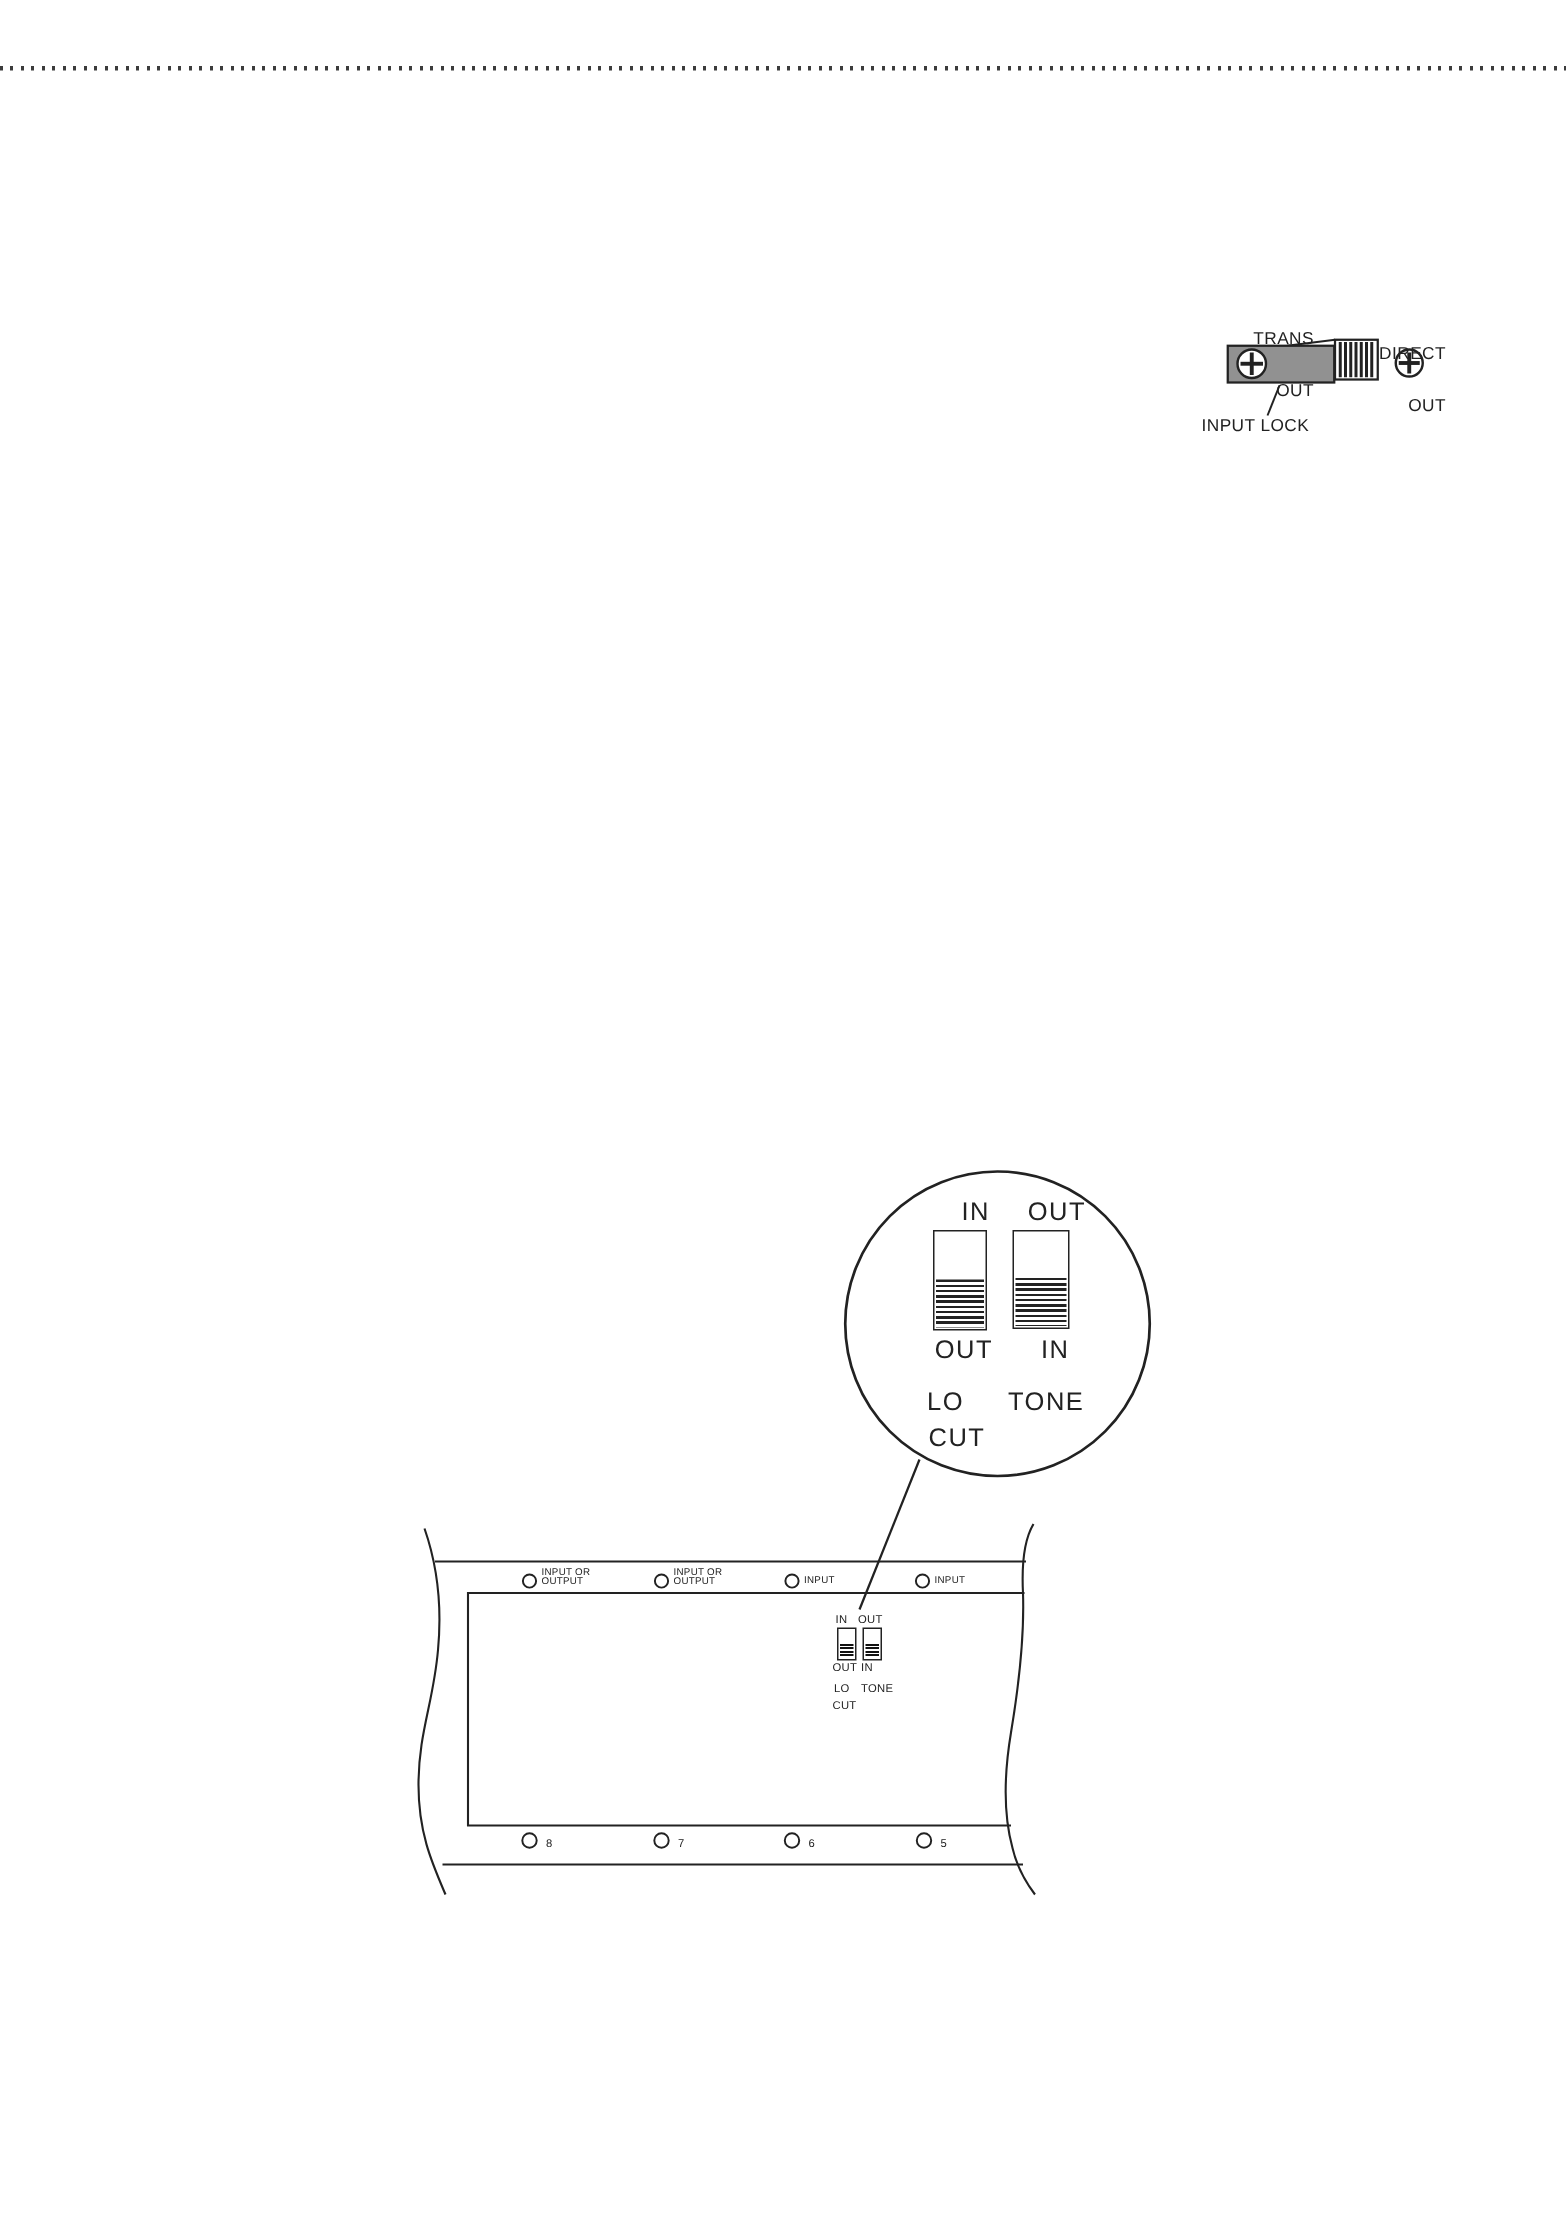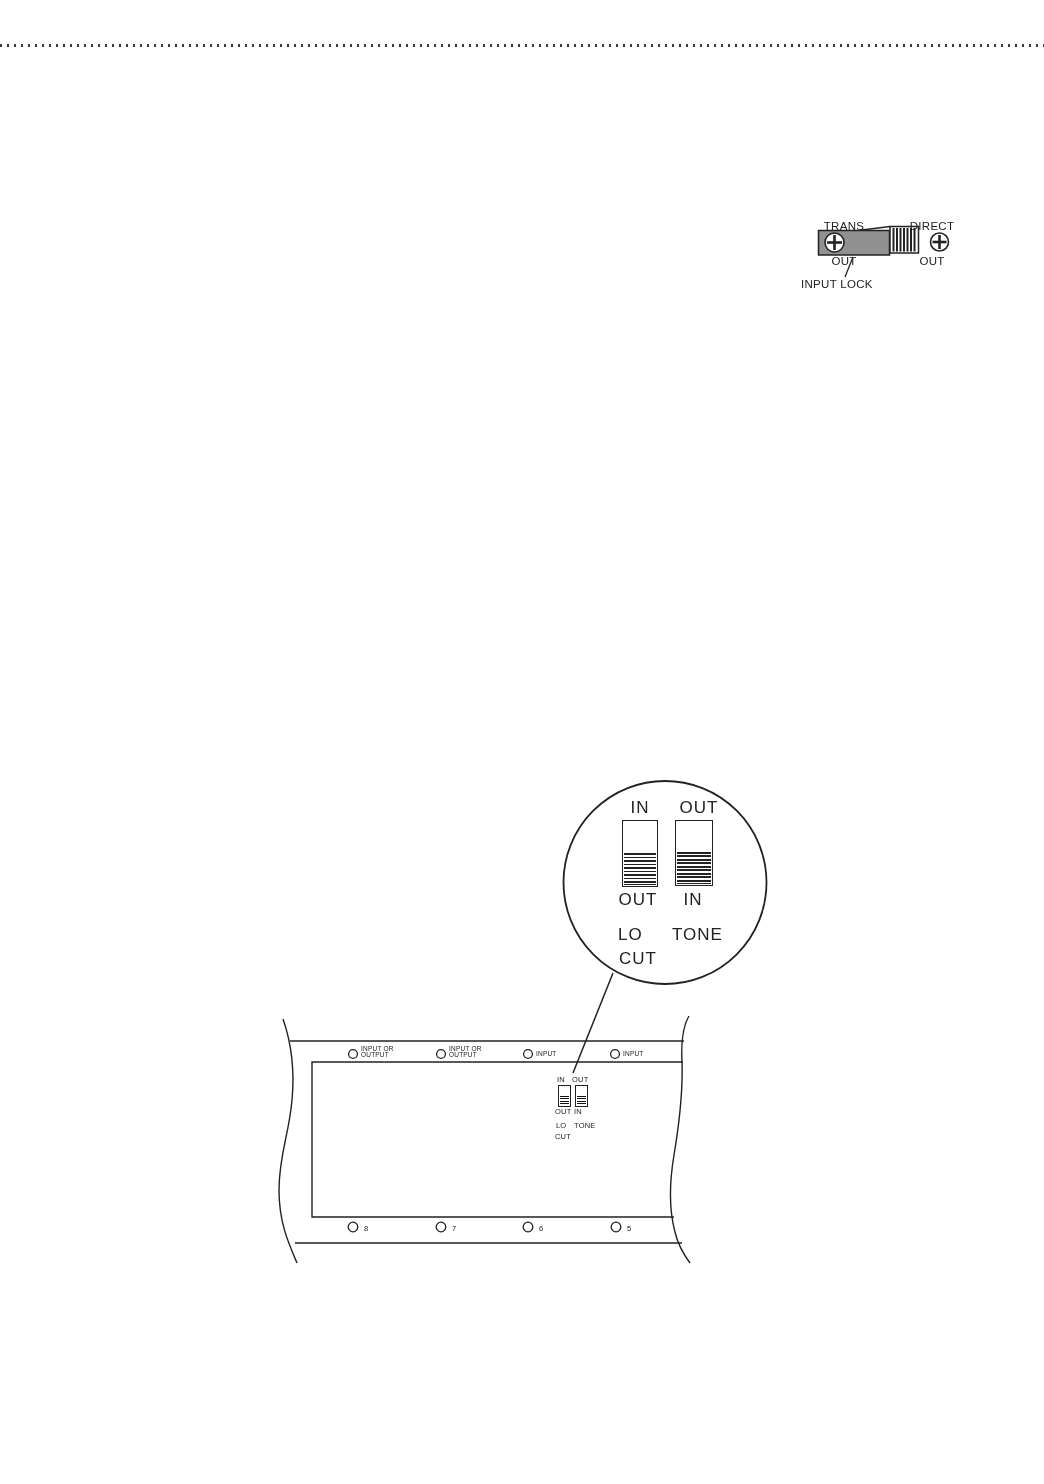--- a/index.html
+++ b/index.html
@@ -6,21 +6,21 @@
   .page{
     position:relative;width:1044px;height:1484px;background:#ffffff;
     font-family:"Liberation Sans", sans-serif;color:#222;overflow:hidden;
   }
   .dotted-rule{
     position:absolute;left:0;top:44px;width:1044px;height:3px;
     background:repeating-linear-gradient(to right,#3c3c3c 0 2px,transparent 2px 7px);
   }
   .art{position:absolute;left:0;top:0;}
   .lbl{position:absolute;white-space:pre;color:#222;}
-  .center{text-align:center;}
+  .center{text-align:right;}
   
   .fig-label{font-size:11.5px;line-height:11.5px;letter-spacing:.3px;}
   .fig-label span{display:block;}
   
   .mag-label{font-size:17px;line-height:17px;letter-spacing:1px;}
   
   .slide-switch{position:absolute;border:1.5px solid #222;background:#fff;box-sizing:border-box;}
   .slide-switch .ridges{
     position:absolute;left:1px;right:1px;bottom:1px;height:32px;
     background:repeating-linear-gradient(to bottom,#222 0 1.6px,#fff 1.6px 3.5px);
@@ -92,21 +92,21 @@
         <circle cx="528" cy="1227" r="4.8"></circle>
         <circle cx="616" cy="1227" r="4.8"></circle>
       </g>
     </g>
   </svg>
 
   <div class="lbl fig-label center" style="left:812px;top:198px;width:64px;">
     <span>TRANS</span>
     <span>OUT</span>
   </div>
-  <div class="lbl fig-label center" style="left:900px;top:198px;width:64px;">
+  <div class="lbl fig-label center" style="left:900px;top:208px;width:64px;">
     <span>DIRECT</span>
     <span>OUT</span>
   </div>
   <div class="lbl fig-label" style="left:801px;top:279px;">INPUT LOCK</div>
 
   <div class="lbl mag-label center" style="left:620px;top:799px;width:40px;">IN</div>
   <div class="lbl mag-label center" style="left:674px;top:799px;width:50px;">OUT</div>
 
   <div class="slide-switch" style="left:622px;top:820px;width:36px;height:67px;">
     <div class="ridges"></div>

